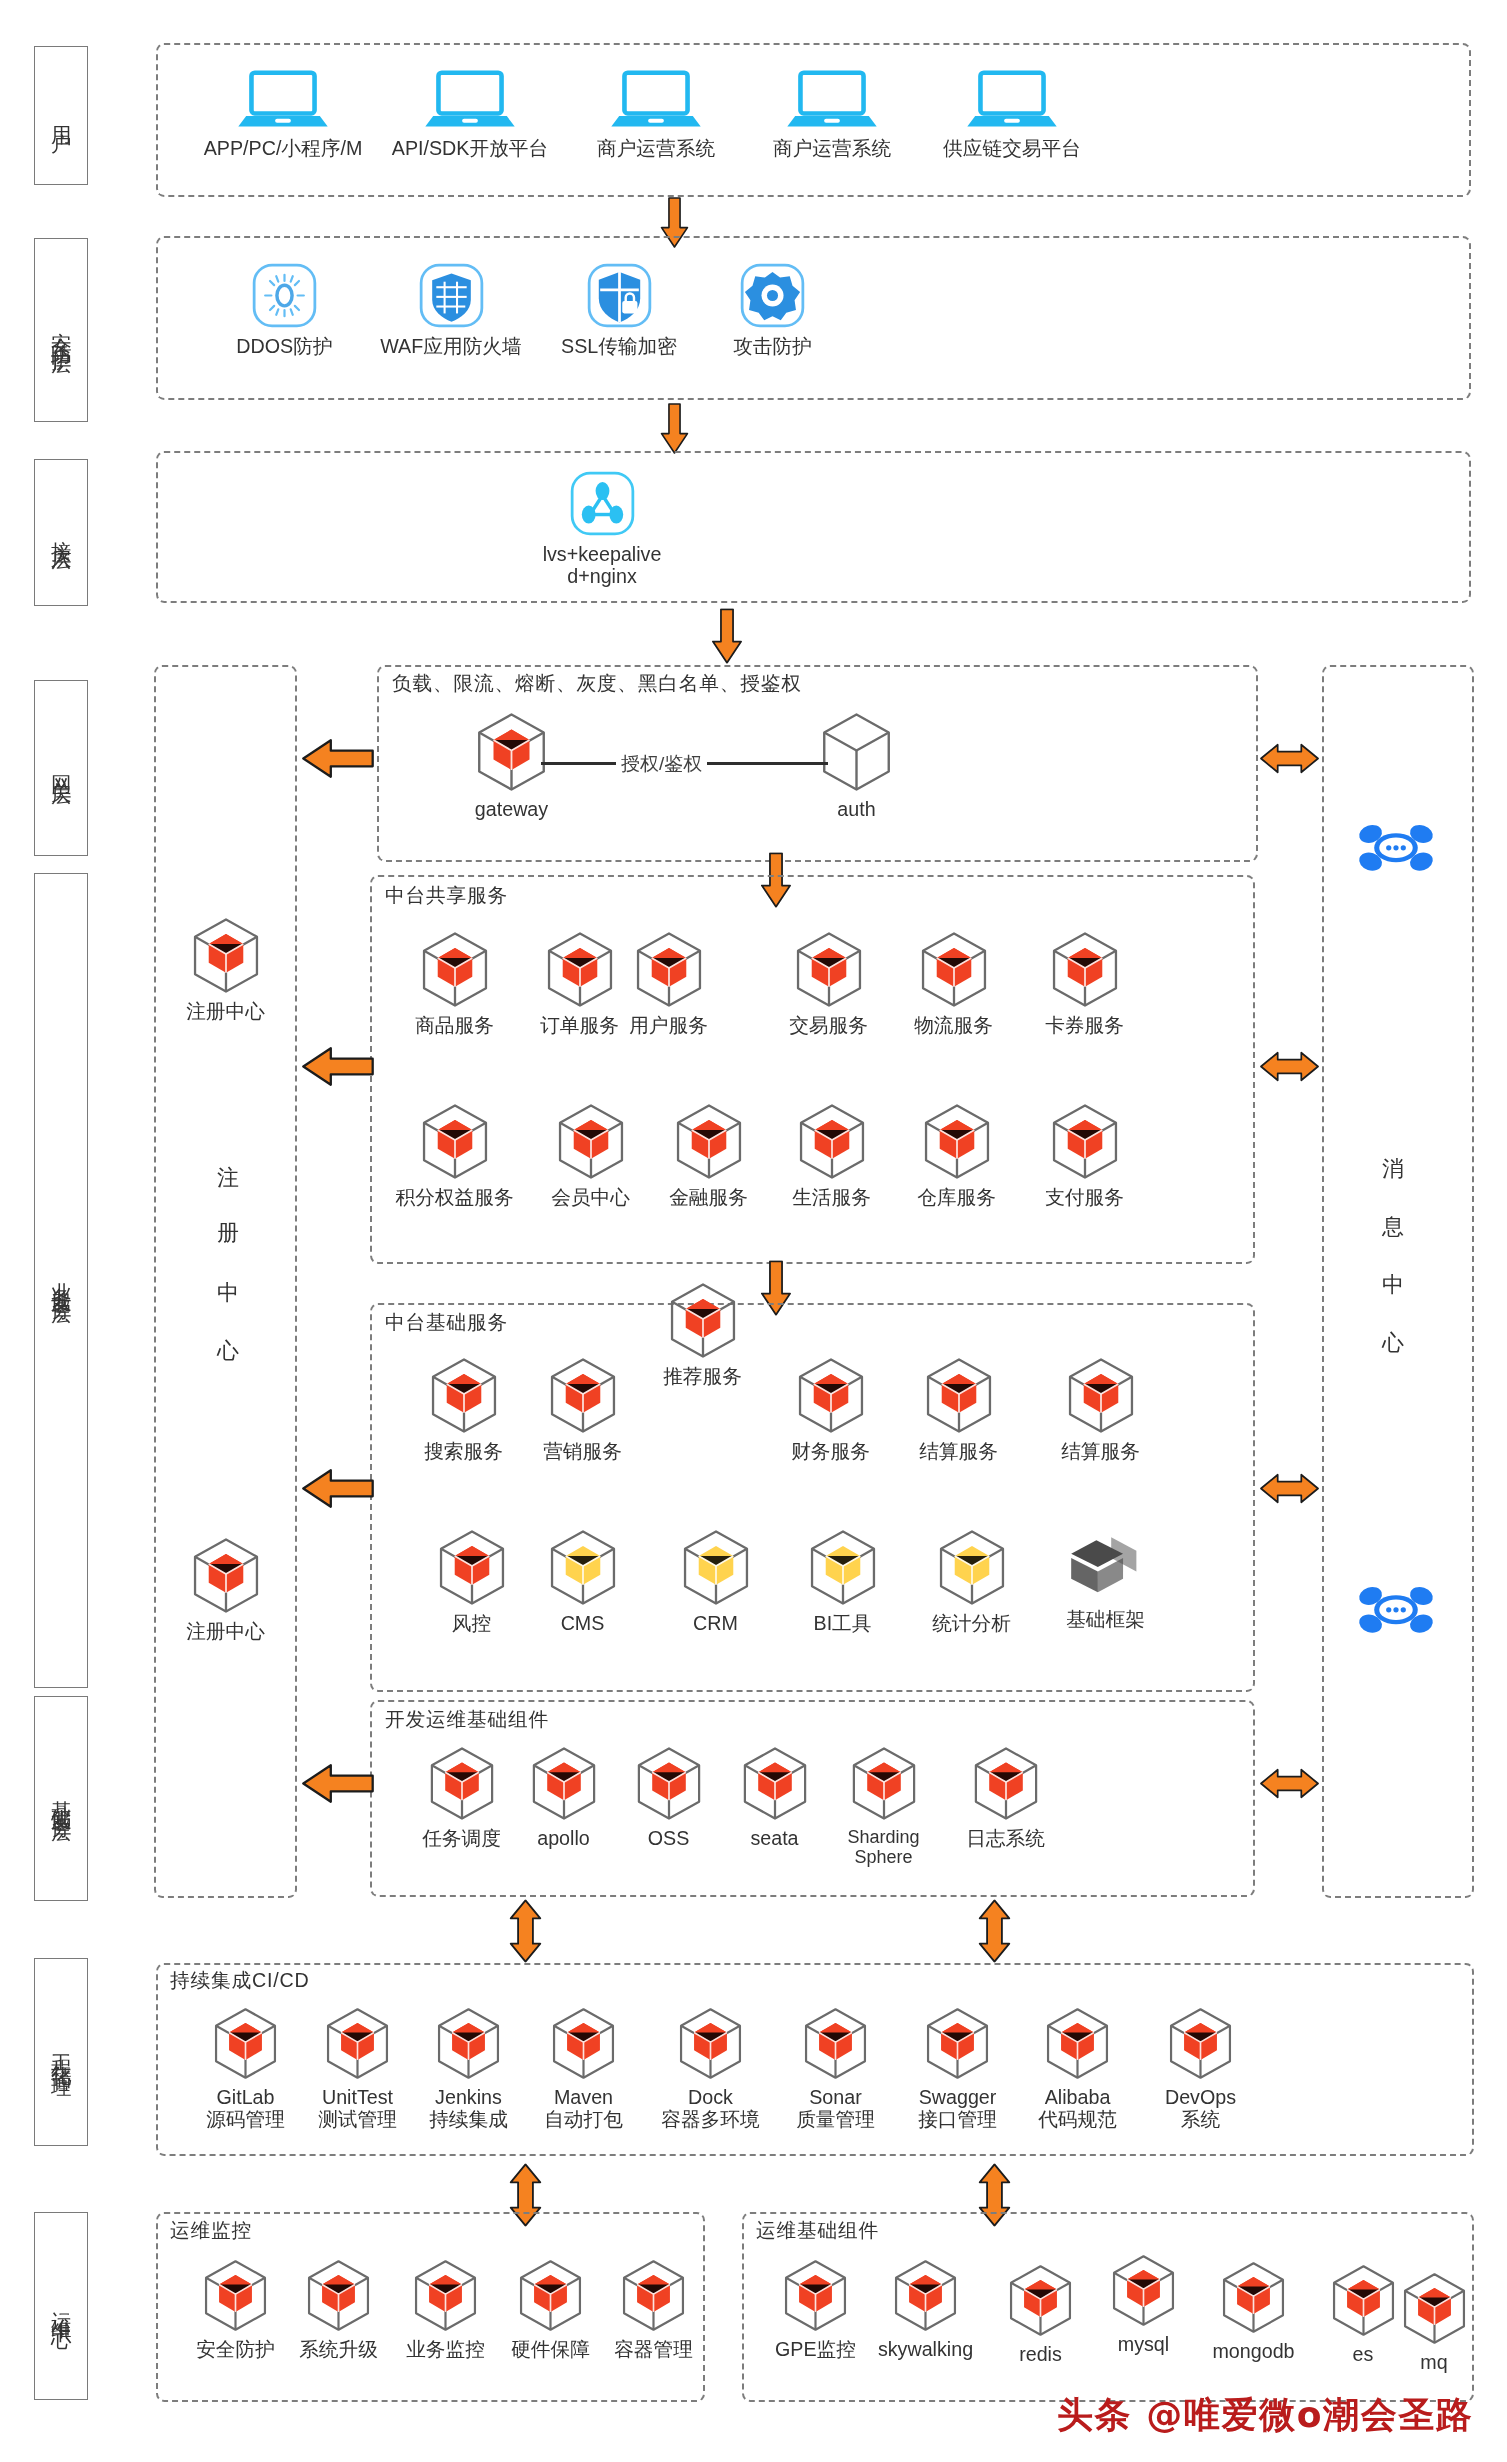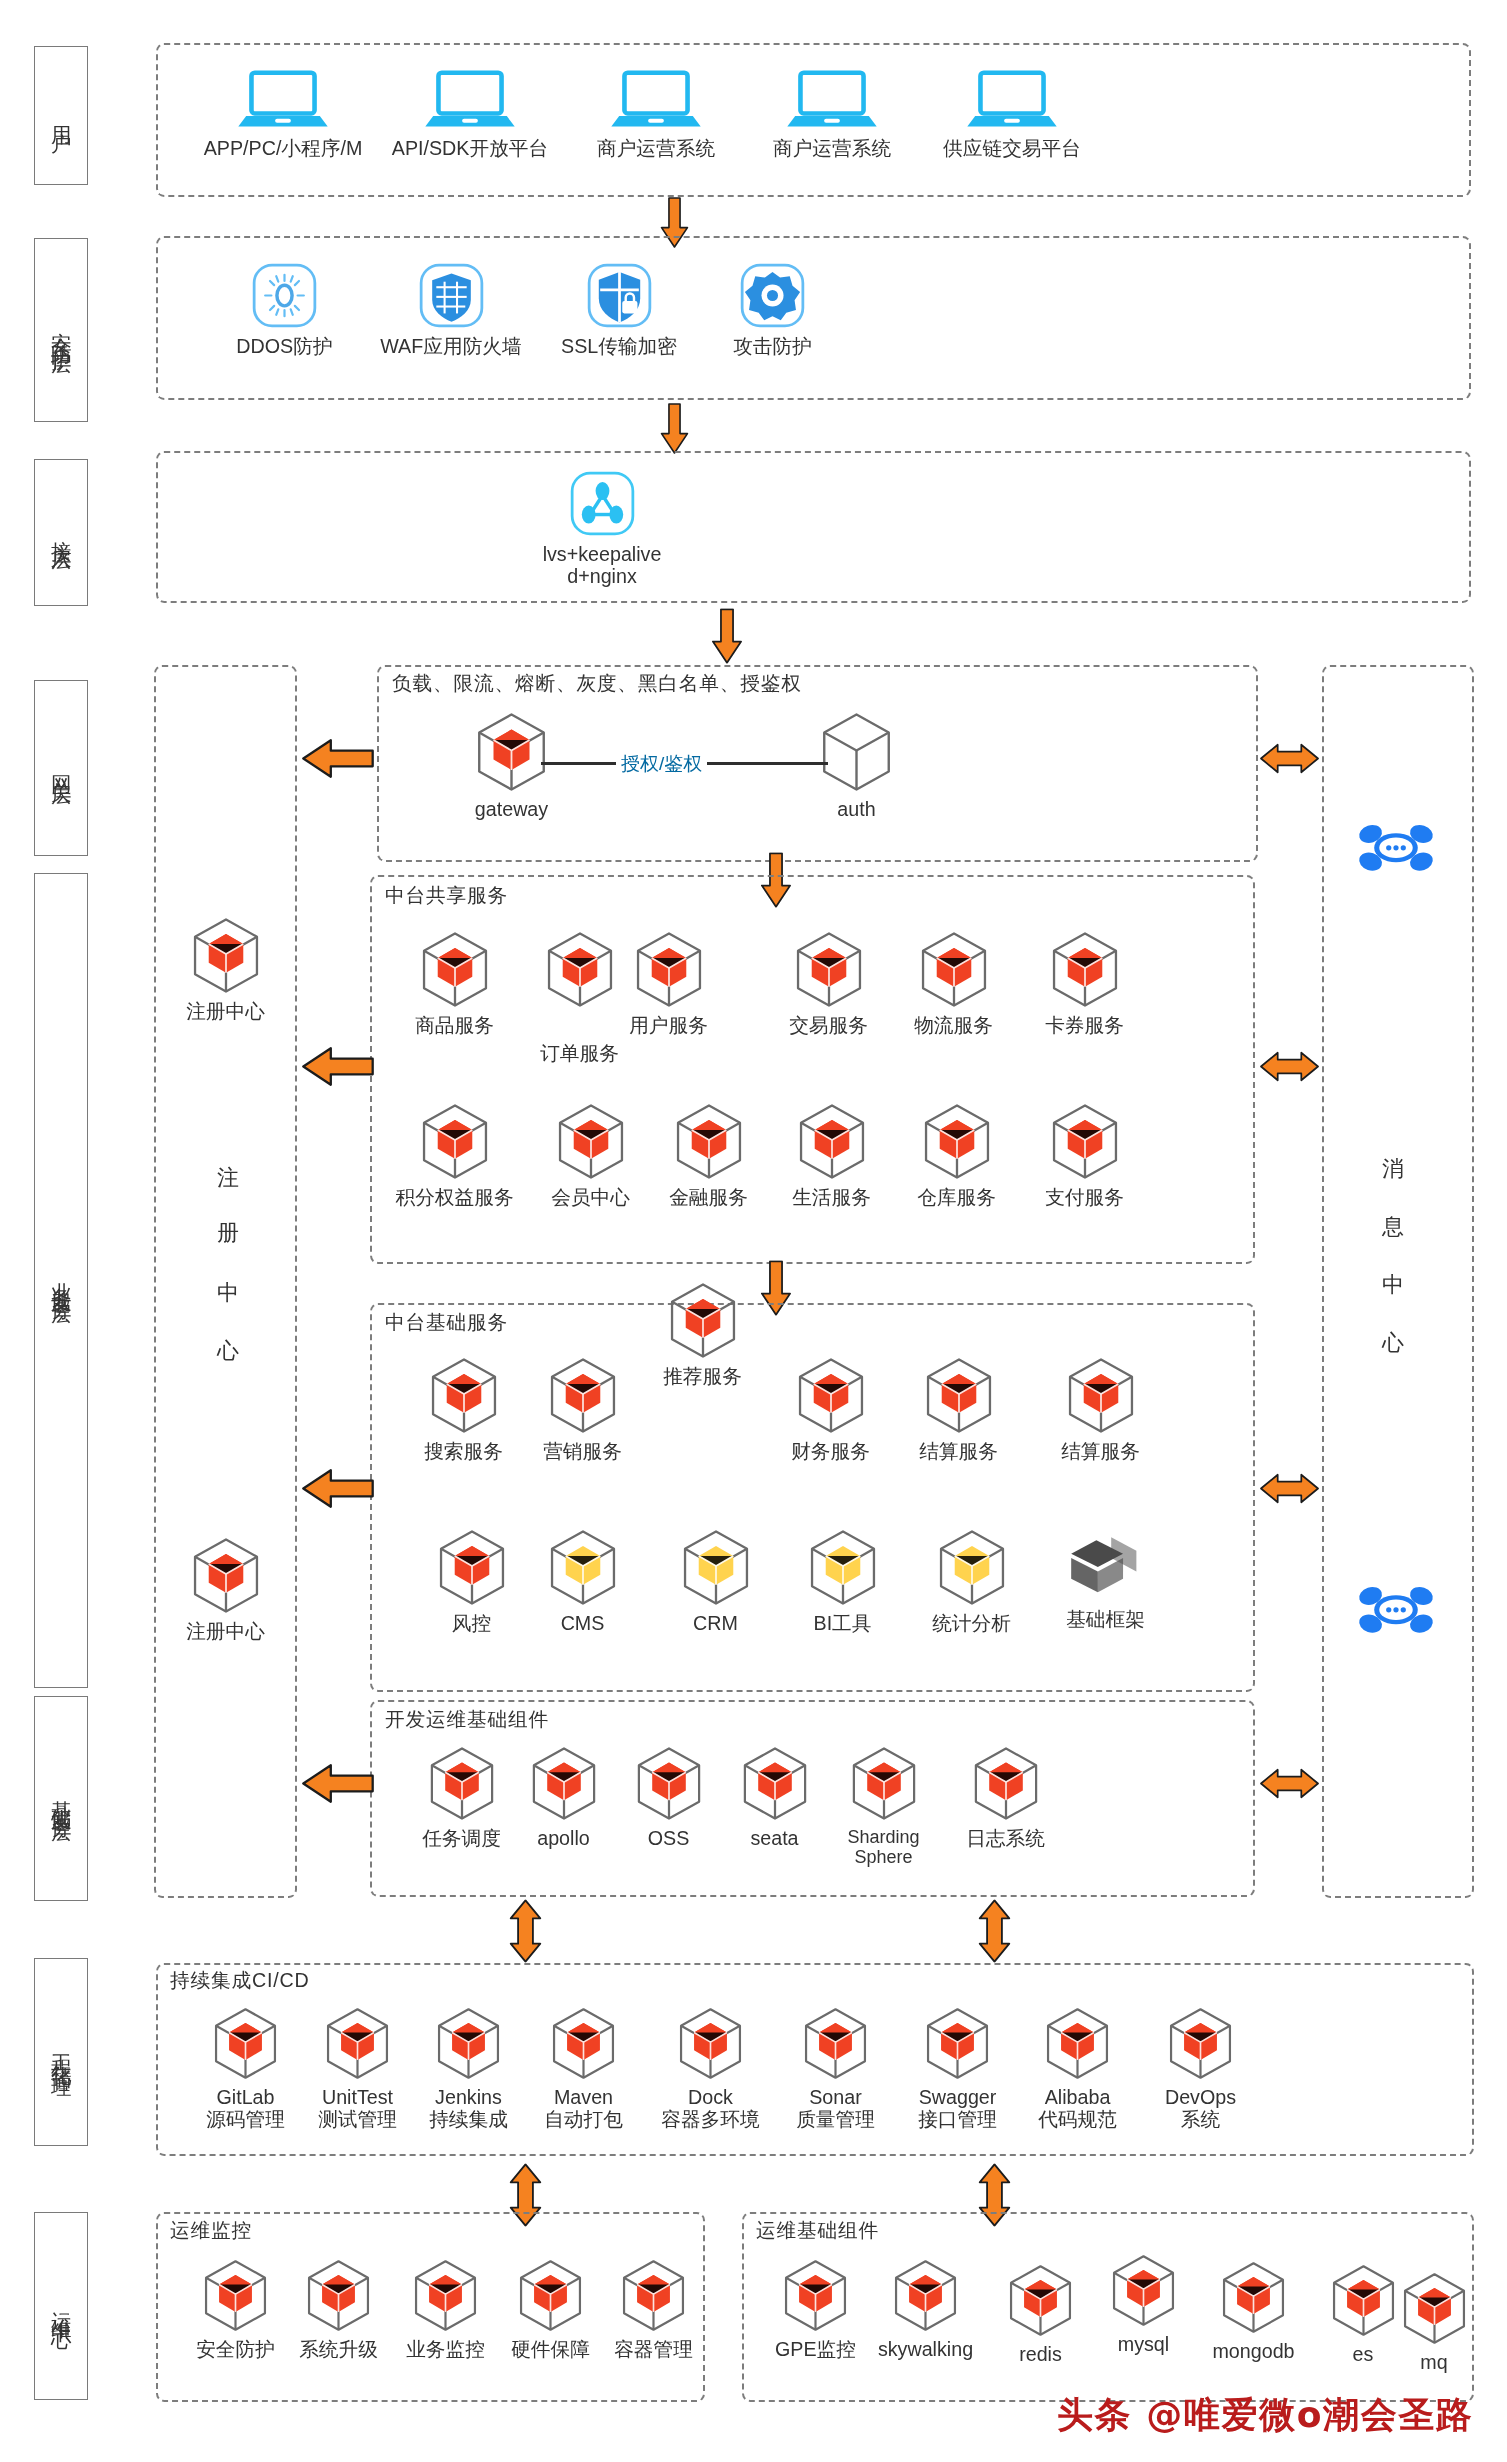--- a/index.html
+++ b/index.html
@@ -48,21 +48,21 @@
     position:absolute; writing-mode:vertical-rl; text-orientation:upright;
     font-size:22px; letter-spacing:16.4px; color:#333;
   }
 
   
   .arrow{ position:absolute; }
 
   
   .conn-line{ position:absolute; height:3.3px; background:#2e2e2e; }
   .conn-label{
-    position:absolute; font-size:19px; background:#fff; padding:0 4.9px; color:#0369a1;
+    position:absolute; font-size:19px; background:#fff; padding:0 4.9px; color:#404040;
     white-space:nowrap;
   }
 
   
   .watermark{
     position:absolute; font-size:36px; font-weight:bold; color:#b91c1c;
     white-space:nowrap; letter-spacing:1.6px;
     font-family:"DejaVu Sans","Liberation Sans",sans-serif;
   }
 </style>
@@ -414,21 +414,21 @@
   <div class="dash-title" style="left:385px; top:882px;">中台共享服务</div>
 
   <div class="node" style="left:393px; top:930px; width:123px;">
     <span>
         <svg class="cube" width="72" height="79" viewBox="0 0 88 96">
           <use href="#sym-cube-red"></use>
         </svg>
       </span>
     <span class="cap">商品服务</span>
   </div>
-  <div class="node" style="left:518px; top:930px; width:123px;gap:28px;">
+  <div class="node" style="left:518px; top:930px; width:123px;">
     <span>
         <svg class="cube" width="72" height="79" viewBox="0 0 88 96">
           <use href="#sym-cube-red"></use>
         </svg>
       </span>
     <span class="cap">订单服务</span>
   </div>
   <div class="node" style="left:607px; top:930px; width:123px;">
     <span>
         <svg class="cube" width="72" height="79" viewBox="0 0 88 96">

